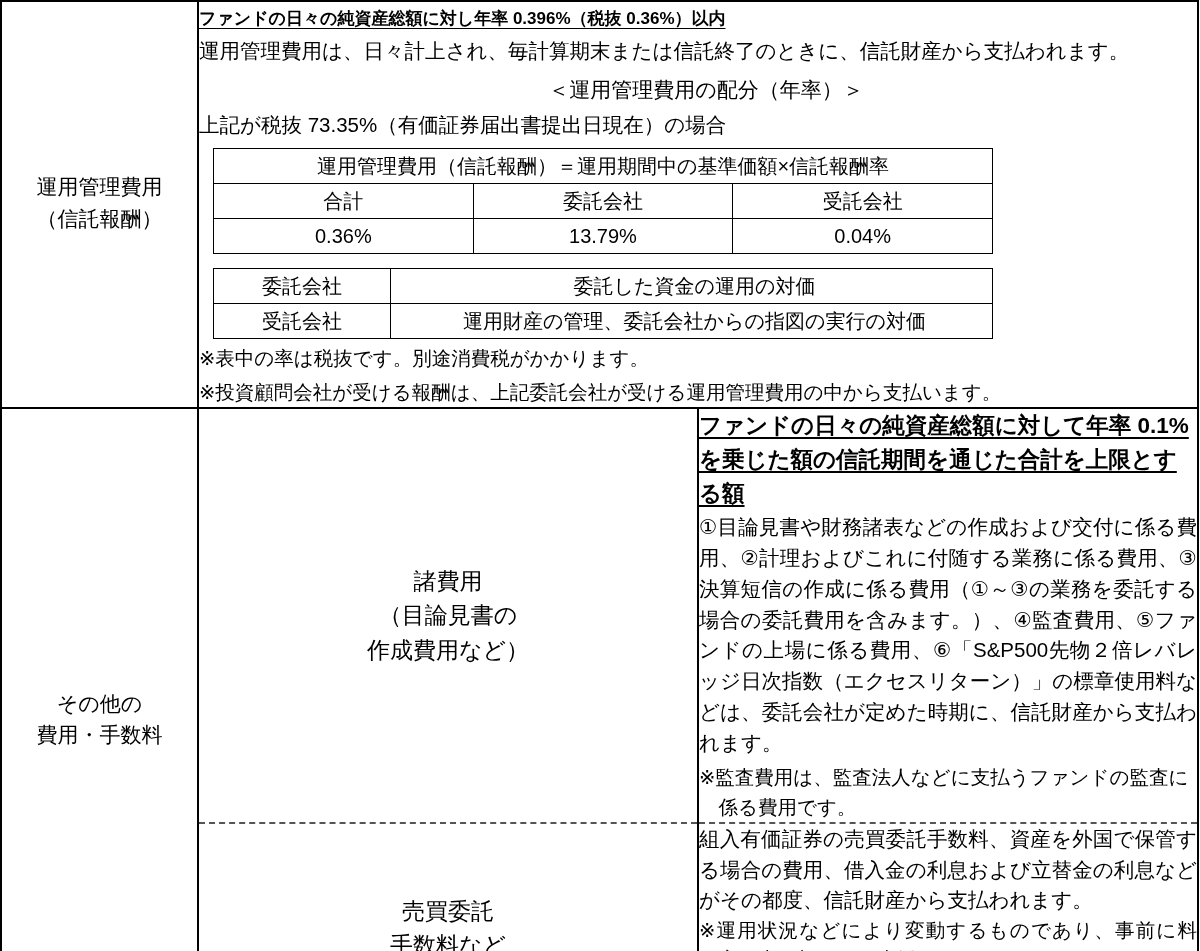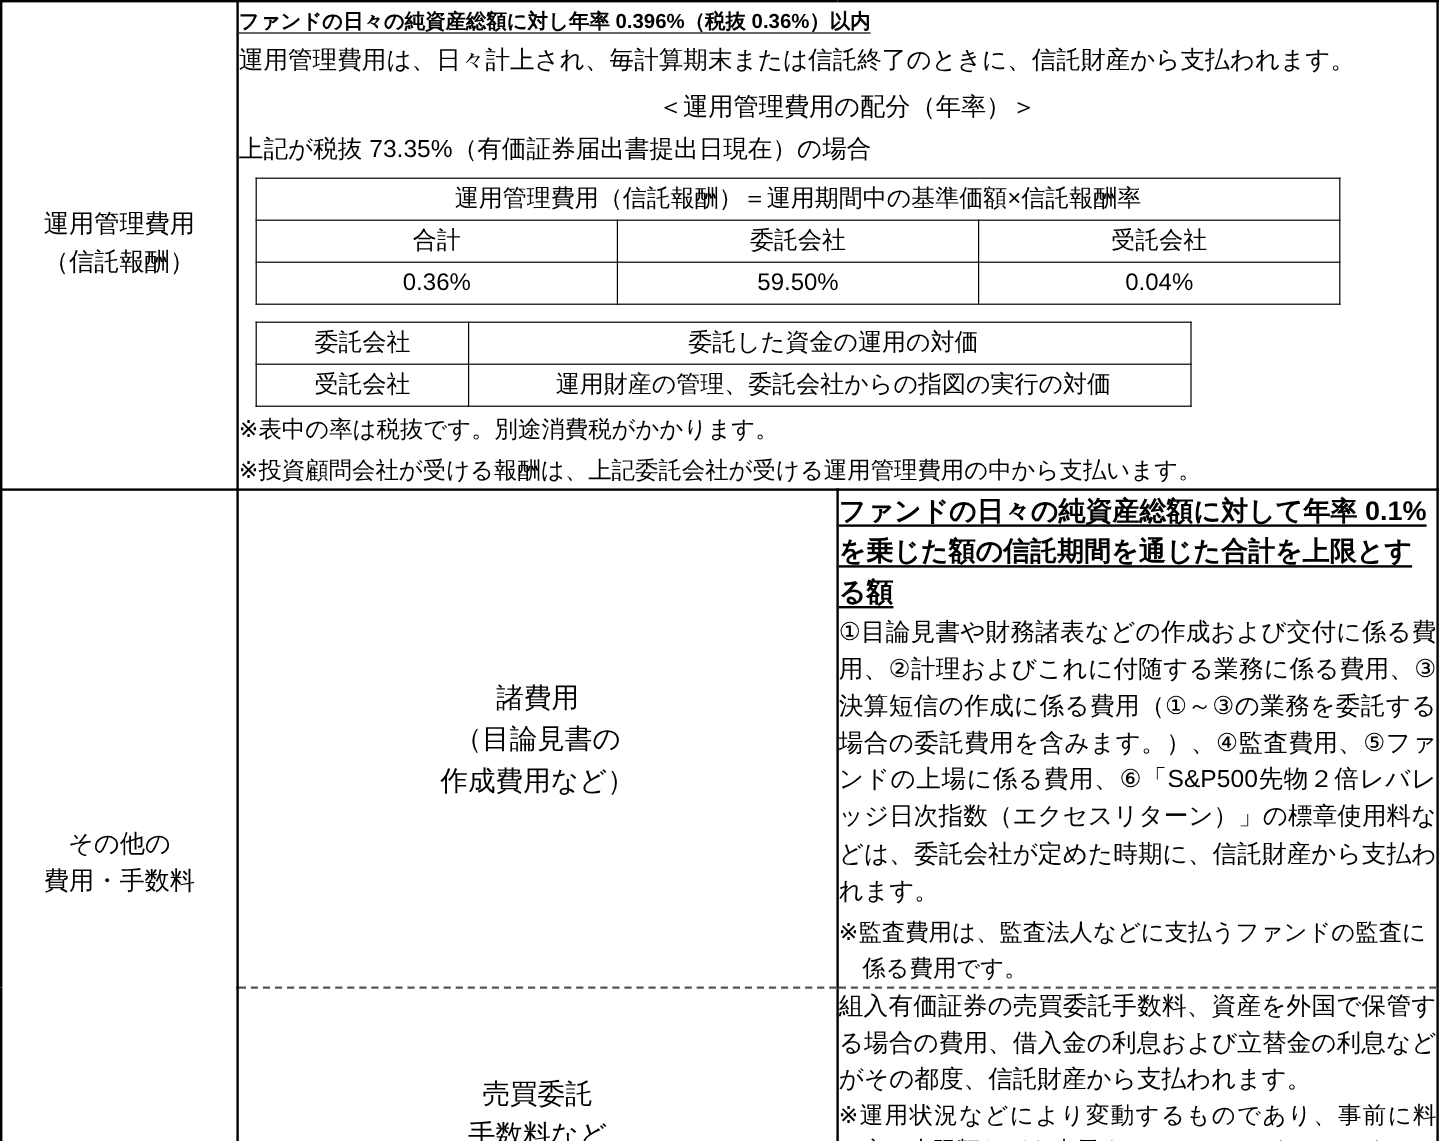--- a/index.html
+++ b/index.html
@@ -78,21 +78,21 @@
     table-layout: fixed;
     margin-top: 8px;
   }
   table.inner td {
     border: 1.6px solid #000000;
     text-align: center;
     font-size: 20px;
     padding: 3px 4px;
     line-height: 1.4;
   }
-  table.inner.t1 { width: 904px; margin-left: 14px; }
+  table.inner.t1 { width: 780px; margin-left: 14px; }
   table.inner.t2 { width: 780px; margin-left: 14px; margin-top: 14px; }
   table.inner.t2 td.k { width: 168px; }
   table.inner.t2 td.v { text-align: center; padding-left: 10px; }
 
   
   .sub-label {
     text-align: center;
     font-size: 23px;
     line-height: 1.5;
     padding: 6px 6px;
@@ -151,21 +151,21 @@
               <tr>
                 <td colspan="3">運用管理費用（信託報酬）＝運用期間中の基準価額×信託報酬率</td>
               </tr>
               <tr>
                 <td>合計</td>
                 <td>委託会社</td>
                 <td>受託会社</td>
               </tr>
               <tr>
                 <td>0.36%</td>
-                <td>59.50%</td>
+                <td>13.79%</td>
                 <td>0.04%</td>
               </tr>
             </tbody>
           </table>
 
           <table class="inner t2">
             <tbody>
               <tr>
                 <td class="k">委託会社</td>
                 <td class="v">委託した資金の運用の対価</td>

